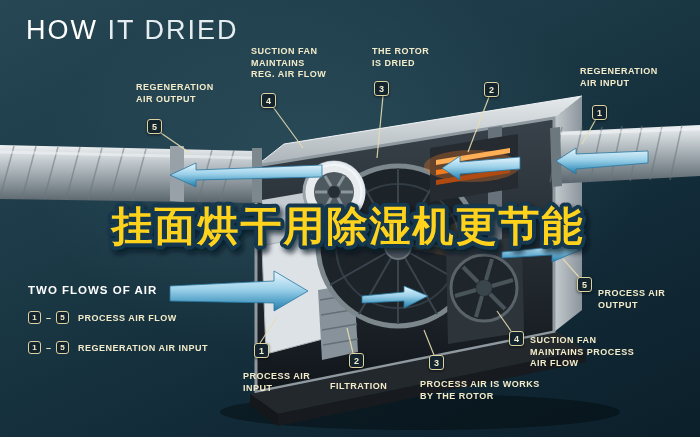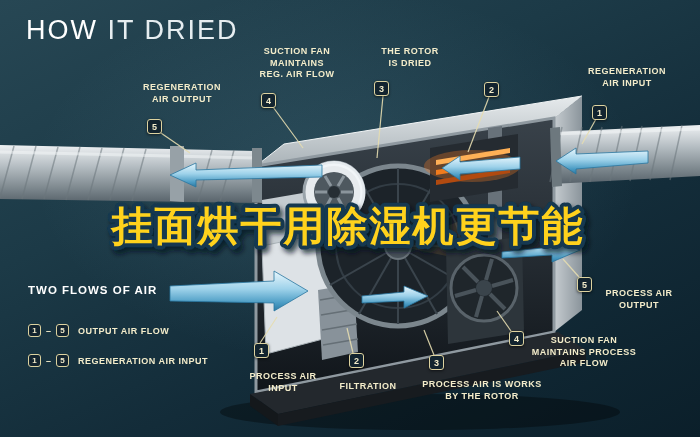--- a/index.html
+++ b/index.html
@@ -11,28 +11,28 @@
       linear-gradient(155deg,#274754 0%, #1c3a47 35%, #132c39 65%, #0b1f2a 100%);
   }
   svg.layer{position:absolute;inset:0;pointer-events:none}
   .title{position:absolute;left:26px;top:15px;font-size:27px;letter-spacing:2px;color:#fff;white-space:nowrap}
   .title .w1{font-weight:400}
   .title .w2{font-weight:400;color:#e6edf0}
   .callout-label{
     position:absolute;font-size:9px;font-weight:bold;color:#f3ecca;
     letter-spacing:.5px;line-height:1.3;white-space:pre-line
   }
-  .ta-c{text-align:center}
+  .ta-c{text-align:left}
   .badge{
     position:absolute;width:15px;height:15px;border:1px solid #ddd3a0;border-radius:3px;
     background:#13242f;color:#f3ecca;font-size:9px;font-weight:bold;
     display:flex;align-items:center;justify-content:center;box-shadow:0 1px 3px rgba(0,0,0,.55)
   }
   .legend{position:absolute;left:28px;top:284px}
-  .legend-heading{font-size:11.5px;font-weight:bold;color:#fff;letter-spacing:1px;margin-bottom:28px}
+  .legend-heading{font-size:11.5px;font-weight:bold;color:#fff;letter-spacing:1px;margin-bottom:15px}
   .legend-row{display:flex;align-items:center;gap:5px;margin-bottom:17px}
   .mini-badge{
     width:13px;height:13px;border:1px solid #ddd3a0;border-radius:3px;background:#13242f;
     color:#f3ecca;font-size:8px;font-weight:bold;display:flex;align-items:center;justify-content:center
   }
   .legend-dash{color:#f3ecca;font-size:9px;font-weight:bold}
   .legend-label{font-size:9px;font-weight:bold;color:#f3ecca;letter-spacing:.5px;margin-left:4px}
   .headline-text{font-family:"DejaVu Sans","Liberation Sans",sans-serif;font-weight:bold}
 </style>
 </head>
@@ -262,21 +262,21 @@
   <div class="badge" style="left:254px;top:343px">1</div>
   <div class="callout-label ta-c" style="left:243px;top:371px;width:80px">PROCESS AIR
 INPUT</div>
 
   <div class="legend">
     <div class="legend-heading">TWO FLOWS OF AIR</div>
     <div class="legend-row">
       <span class="mini-badge">1</span>
       <span class="legend-dash">–</span>
       <span class="mini-badge">5</span>
-      <span class="legend-label">OUTPUT AIR FLOW</span>
+      <span class="legend-label">PROCESS AIR FLOW</span>
     </div>
     <div class="legend-row">
       <span class="mini-badge">1</span>
       <span class="legend-dash">–</span>
       <span class="mini-badge">5</span>
       <span class="legend-label">REGENERATION AIR INPUT</span>
     </div>
   </div>
 
 </div>

